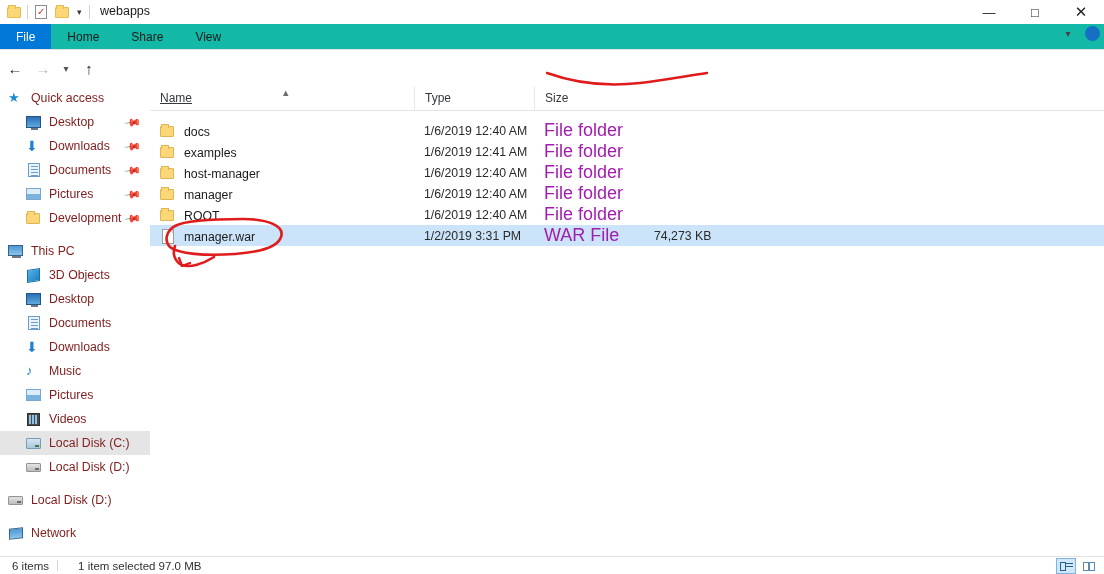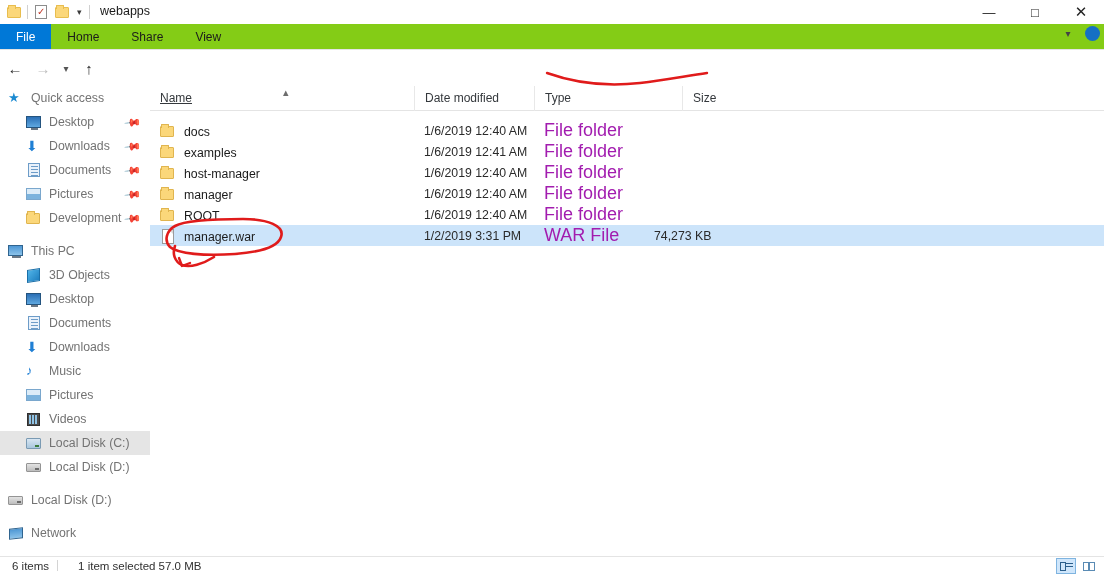--- a/index.html
+++ b/index.html
@@ -22,21 +22,21 @@
   .ic-props:after { content:"\2713"; position:absolute; font-size:10px; color:#c0392b; left:1px; top:-1px; line-height:13px; }
   .qat-sep { width:1px; height:14px; background:#d0d0d0; display:inline-block; }
   .qat-chev { font-size:9px; color:#3a3a3a; padding:0 2px; }
   .wtitle { position:absolute; left:100px; top:4px; font-size:12.5px; color:#1b1b1b; }
 
   .wbtns { position:absolute; right:0; top:0; display:flex; }
   .wbtn { width:46px; height:24px; display:flex; align-items:center; justify-content:center; font-size:13px; color:#222; }
   .wbtn.close { font-size:15px; }
 
   
-  .ribbon { position:absolute; left:0; top:24px; width:1104px; height:25px; background:#84cc16; }
+  .ribbon { position:absolute; left:0; top:24px; width:1104px; height:25px; background:#14b8a6; }
   .rtabs { display:flex; height:25px; align-items:stretch; }
   .rtab { display:flex; align-items:center; justify-content:center; padding:0 16px; font-size:12px; color:#1b1b1b; }
   .rtab.file { background:#0078d7; color:#ffffff; min-width:48px; }
   .ribbon-right { position:absolute; right:4px; top:2px; display:flex; align-items:center; gap:8px; }
   .chev-down { font-size:10px; color:#444; width:18px; text-align:center; }
   .help-circle { width:15px; height:15px; border-radius:50%; background:#1570c4; position:relative; }
   .ribbon-underline { position:absolute; left:0; top:49px; width:1104px; height:1px; background:#e4e4e4; }
 
   
   .addrbar { position:absolute; left:0; top:50px; width:1104px; height:34px; background:#ffffff; }
@@ -58,21 +58,21 @@
 
   .searchbox { position:absolute; left:898px; top:56px; width:200px; height:22px; border:1px solid #cfcfcf; background:#fff; display:flex; align-items:center; }
   .search-ph { font-size:12px; color:#6e6e6e; padding-left:7px; }
   .search-ic { margin-left:auto; margin-right:6px; font-size:12px; color:#444; transform:scaleX(-1); }
 
   
   .sidebar { position:absolute; left:0; top:86px; width:150px; height:470px; background:#ffffff; overflow:hidden; }
   .sb-row { height:24px; display:flex; align-items:center; position:relative; padding-left:8px; }
   .sb-row.lvl2 { padding-left:26px; }
   .sb-row.sel { background:#e5e5e5; }
-  .sb-label { font-size:12.3px; color:#737373; margin-left:7px; white-space:nowrap; }
+  .sb-label { font-size:12.3px; color:#7f1d1d; margin-left:7px; white-space:nowrap; }
   .sb-ic { width:16px; height:16px; position:relative; flex:0 0 16px; }
   .pin { position:absolute; right:10px; top:7px; font-size:11px; color:#9a9a9a; transform:rotate(40deg); }
   .sb-gap { height:9px; }
 
   
   .i-star { color:#1b8ad1; font-size:13px; line-height:16px; }
   .i-star:after { content:"\2605"; }
   .i-desktop { width:15px; height:12px; background:linear-gradient(#2b6fb5,#5fa8e0); border:1px solid #24547f; position:absolute; top:2px; }
   .i-desktop:after { content:""; position:absolute; bottom:-3px; left:4px; width:7px; height:2px; background:#6b7783; }
   .i-dl { color:#1f7fd4; font-size:14px; line-height:16px; }
@@ -97,21 +97,21 @@
   .i-net { width:14px; height:11px; background:linear-gradient(#4e97d4,#8cc3ea); border:1px solid #30648f; position:absolute; top:3px; left:1px; transform:skewY(-6deg); }
 
   
   .content { position:absolute; left:150px; top:86px; width:954px; height:470px; background:#ffffff; }
   .colhead { height:25px; display:flex; align-items:center; border-bottom:1px solid #e4e4e4; position:relative; }
   .col { font-size:12px; color:#34383c; position:relative; height:25px; display:flex; align-items:center; padding-left:10px; }
   .col + .col { border-left:1px solid #e8e8e8; }
   .col-name  { width:264px;text-decoration:underline; }
   .col-date  { width:120px; }
   .col-type  { width:120px; }
-  .col-size  { width:72px;margin-left:28px; }
+  .col-size  { width:72px; }
   .sortchev { position:absolute; left:133px; top:0px; font-size:11px; color:#6d6d6d; }
 
   .rowwrap { position:relative; }
   .frow { height:21px; display:flex; align-items:center; position:relative; }
   .frow.sel { background:#cce4fa; }
   .fname { width:264px; display:flex; align-items:flex-end; padding-left:10px; }
   .fname .fic { width:16px; height:16px; position:relative; flex:0 0 16px; }
   .fname span.t { font-size:12.3px; color:#1b1b1b; margin-left:8px; white-space:nowrap; }
   .fdate { width:120px; font-size:12.3px; color:#2a2a2a; padding-left:10px; }
   .ftype { width:120px; font-size:18px; color:#a21caf; padding-left:10px; }
@@ -329,21 +329,20 @@
   </div>
 </div>
 
 <div class="content">
 
   <div class="colhead">
     <div class="col col-name">
       <span>Name</span>
       <span class="sortchev">▴</span>
     </div>
-    <div class="col col-date">Date modified</div>
     <div class="col col-type">Type</div>
     <div class="col col-size">Size</div>
   </div>
 
   <div class="rowwrap">
 
     <div class="frow" style="margin-top:9px;">
       <div class="fname">
         <span class="fic">
             <span class="i-folder"></span>
@@ -426,21 +425,21 @@
            C166,231 164,241 170,247 C178,254 205,256 235,254
            C262,252 278,246 281,237 Z" fill="none" stroke="#e01b1b" stroke-width="2.6" stroke-linejoin="round"></path>
 
   <path d="M175,246 C172,254 175,262 182,265 C190,268 203,264 214,257" fill="none" stroke="#e01b1b" stroke-width="2.6" stroke-linecap="round"></path>
   <path d="M179,258 L182,266 L190,263" fill="none" stroke="#e01b1b" stroke-width="2.4" stroke-linecap="round" stroke-linejoin="round"></path>
 </svg>
 
 <div class="statusbar">
   <span class="st-text">6 items</span>
   <span class="st-sep"></span>
-  <span class="st-text">1 item selected  57.0 MB</span>
+  <span class="st-text">1 item selected  97.0 MB</span>
   <span class="viewbtns">
     <span class="vbtn active">
         <span class="vb-details"></span>
       </span>
     <span class="vbtn">
         <span class="vb-icons"></span>
       </span>
   </span>
 </div>
 

